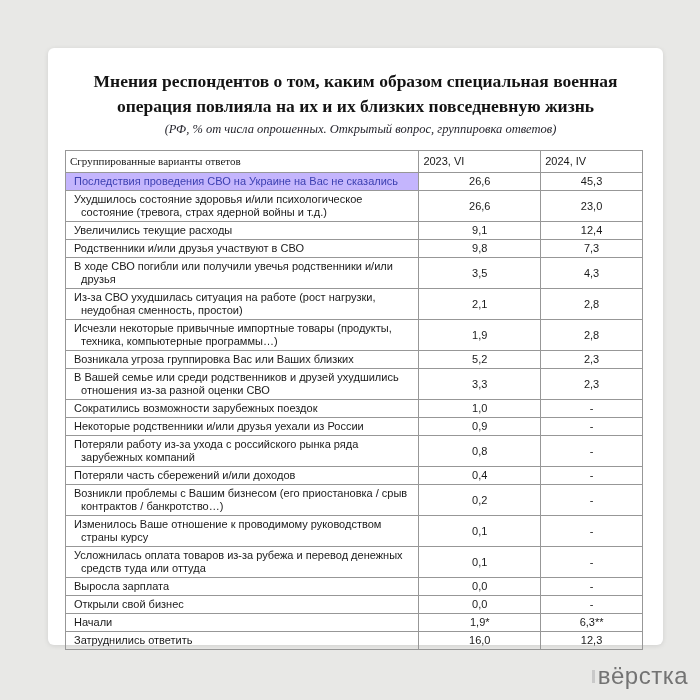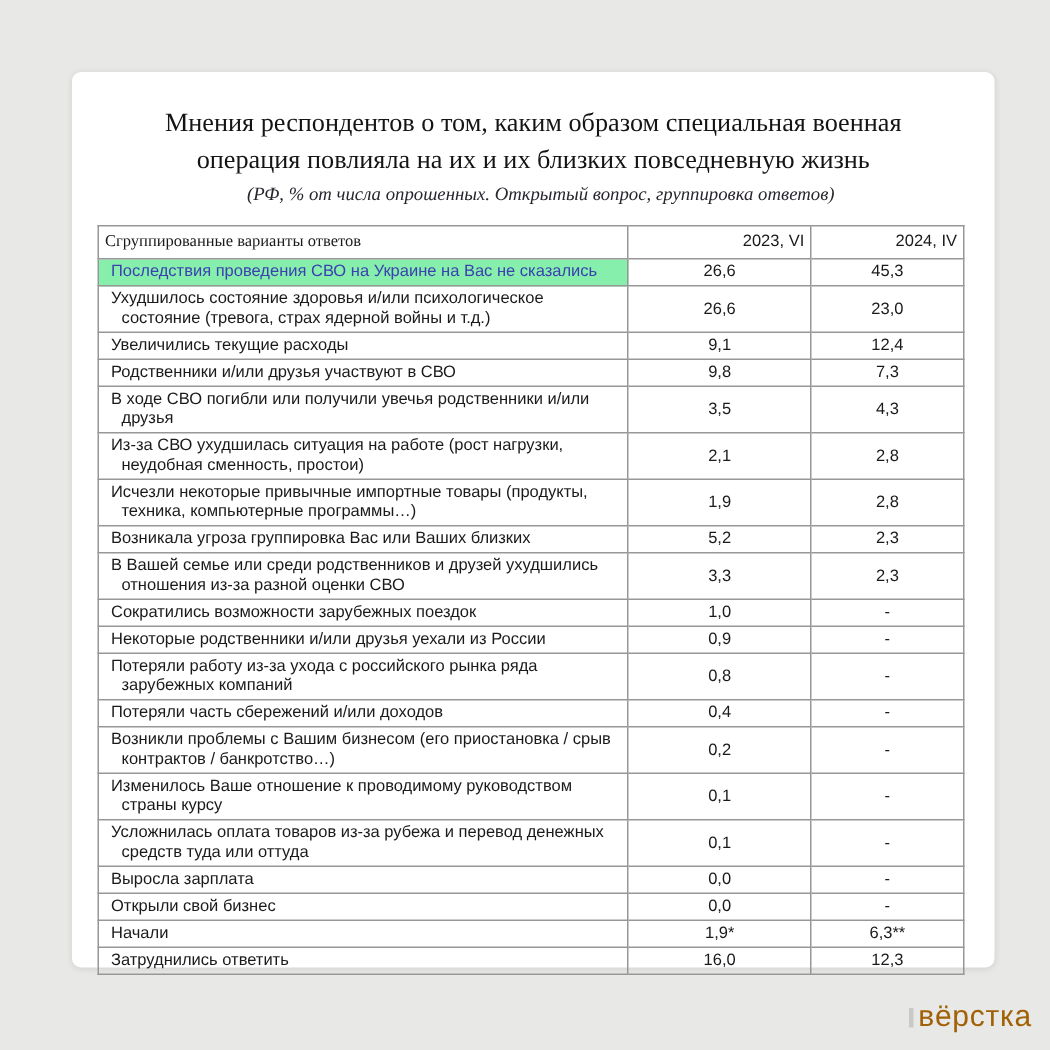--- a/index.html
+++ b/index.html
@@ -14,21 +14,21 @@
     position: absolute;
     left: 48px; top: 48px;
     width: 615px; height: 597px;
     background: #ffffff;
     border-radius: 6px;
     box-shadow: 0 1px 5px rgba(0,0,0,0.10);
   }
   .title-block { padding-top: 21px; text-align: center; }
   .title {
     font-family: "Liberation Serif", serif;
-    font-weight: normal;
+    font-weight: bold;
     font-size: 17.5px;
     line-height: 25px;
     color: #141414;
   }
   .subtitle {
     font-family: "Liberation Serif", serif;
     font-style: italic;
     font-size: 12.5px;
     margin-top: 3px;
     color: #26262e;
@@ -45,33 +45,33 @@
   }
   table.survey, table.survey th, table.survey td {
     border: 1px solid #979797;
   }
   table.survey th {
     font-weight: normal;
     height: 22px;
     padding: 2px 4px;
   }
   th.h-label { text-align: left; padding-left: 8px; width: 354px; font-family: Liberation Serif, serif; }
-  th.h-col { text-align: right; }
+  th.h-col { text-align: left; }
   th.h-col.w1 { width: 122px; }
   th.h-col.w2 { width: 102px; }
   td { vertical-align: middle; padding: 2px 0; }
   td.c-label { padding-left: 8px; padding-right: 6px; }
   td.c-label .lbl { padding-left: 7px; text-indent: -7px; }
   td.c-val { text-align: center; margin-left: 12px; }
-  td.c-label.hl { background: #86efac; color: #3b3fb0; }
+  td.c-label.hl { background: #c4b5fd; color: #3b3fb0; }
   .watermark {
     position: absolute;
     right: 12px; bottom: 10px;
-    color: #a16207;
-    font-size: 20px;
+    color: #737373;
+    font-size: 24px;
     letter-spacing: 0.5px;
     display: flex;
     align-items: center;
   }
   .watermark .bar {
     display: inline-block;
     width: 3px; height: 13px;
     background: #c9c9c9;
     margin-right: 3px;
   }

